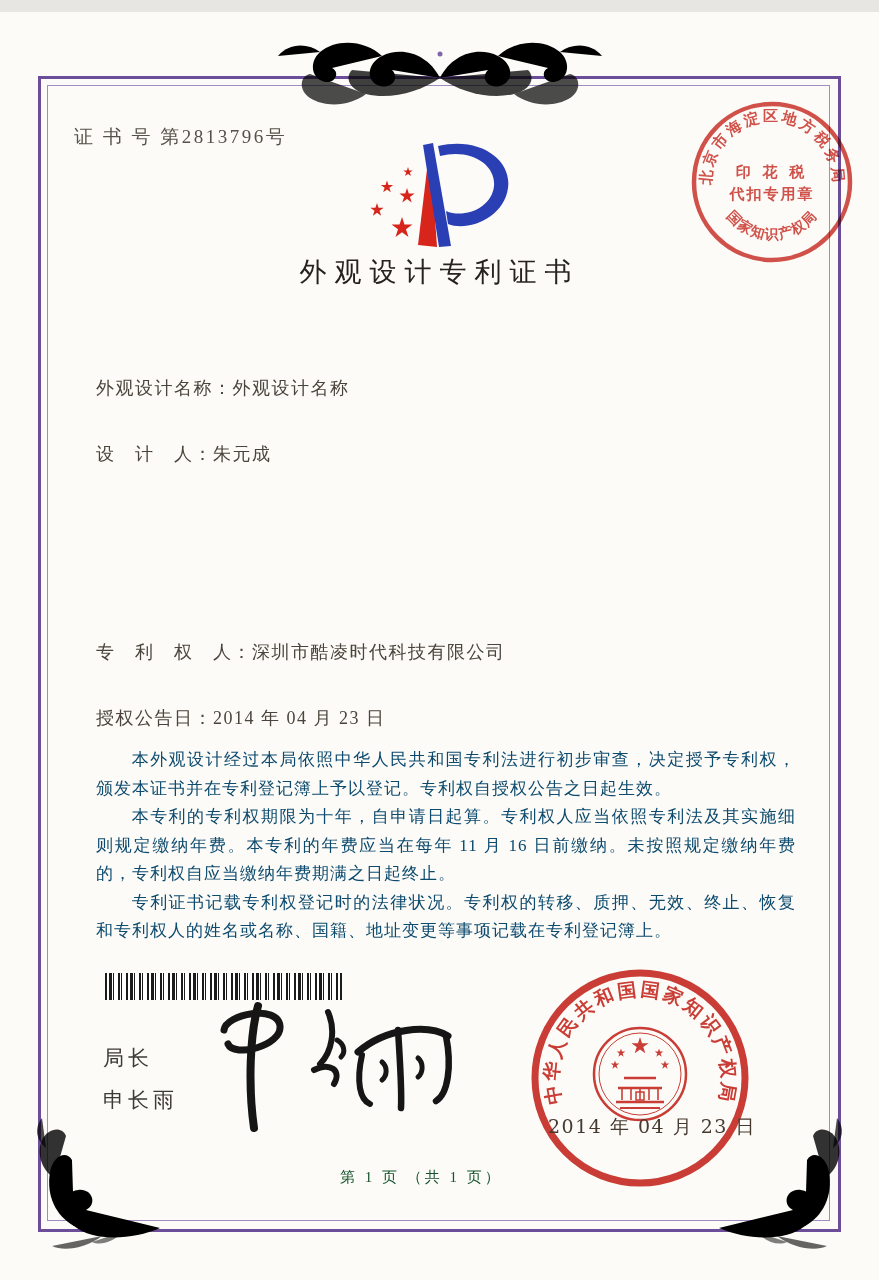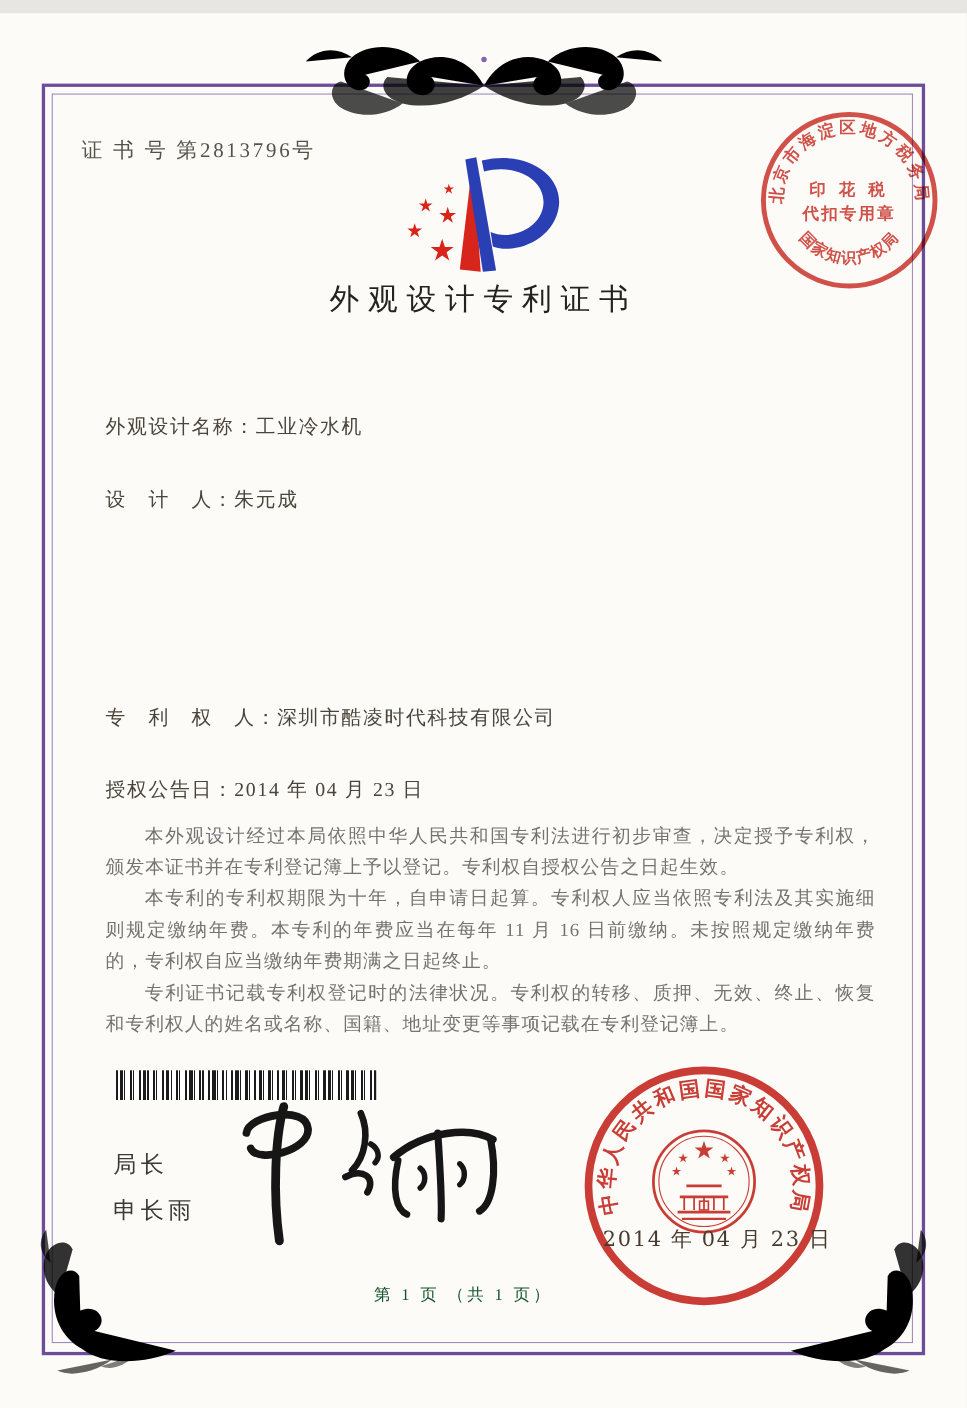--- a/index.html
+++ b/index.html
@@ -14,21 +14,21 @@
   .frame-inner{position:absolute;left:47px;top:73px;width:781px;height:1134px;
     border:1px solid #a18cc2;}
   .orn{position:absolute;pointer-events:none;}
   
   .cert-no{position:absolute;left:74px;top:112px;font-size:19px;letter-spacing:2.5px;color:#56524a;}
   .title{position:absolute;left:0;right:0;top:242px;text-align:center;
     font-size:27px;letter-spacing:8px;color:#26221e;font-weight:500;}
   .field{position:absolute;left:96px;font-size:18px;letter-spacing:1.5px;color:#4a443c;white-space:nowrap;}
   .paras{position:absolute;left:96px;top:734px;width:700px;}
   .paras p{margin:0;font-size:17px;line-height:28.5px;letter-spacing:1px;
-    text-indent:2.1em;text-align:justify;color:#737373;}
+    text-indent:2.1em;text-align:justify;color:#0c4a6e;}
   .barcode{position:absolute;left:105px;top:961px;width:237px;height:27px;background-color:#fff;
     background-image:repeating-linear-gradient(90deg,#1b1b1b 0 2px,transparent 2px 4px,#1b1b1b 4px 7px,transparent 7px 8px,#1b1b1b 8px 9px,transparent 9px 13px,#1b1b1b 13px 15px,transparent 15px 16px,#1b1b1b 16px 17px,transparent 17px 21px);}
   .director-title{position:absolute;left:103px;top:1032px;font-size:21px;letter-spacing:4px;color:#3c3a36;
     font-family:"Liberation Sans","DejaVu Sans",sans-serif;}
   .director-name{position:absolute;left:103px;top:1074px;font-size:21px;letter-spacing:4px;color:#3c3a36;
     font-family:"Liberation Sans","DejaVu Sans",sans-serif;}
   .signature{position:absolute;left:190px;top:988px;}
   .signature path{fill:none;stroke:#161616;stroke-linecap:round;stroke-linejoin:round;}
   .footer-page{position:absolute;left:340px;top:1156px;font-size:15px;letter-spacing:3px;color:#14532d;}
   
@@ -89,21 +89,21 @@
     <use href="#star5" transform="translate(48,40) scale(5)" fill="#d8251c"></use>
     <use href="#star5" transform="translate(27,55) scale(6.5)" fill="#d8251c"></use>
     <use href="#star5" transform="translate(47,64) scale(8)" fill="#d8251c"></use>
     <use href="#star5" transform="translate(17,78) scale(7)" fill="#d8251c"></use>
     <use href="#star5" transform="translate(42,96) scale(11)" fill="#d8251c"></use>
   </svg>
 
   <div class="title">外观设计专利证书</div>
 
   <div class="field" style="top:364px;">
-    <span>外观设计名称：</span><span>工业冷水机</span>
+    <span>外观设计名称：</span><span>外观设计名称</span>
   </div>
   <div class="field" style="top:430px;">
     <span>设　计　人：</span><span>朱元成</span>
   </div>
   <div class="field" style="top:628px;">
     <span>专　利　权　人：</span><span>深圳市酷凌时代科技有限公司</span>
   </div>
   <div class="field" style="top:694px;">
     <span>授权公告日：</span><span>2014 年 04 月 23 日</span>
   </div>

